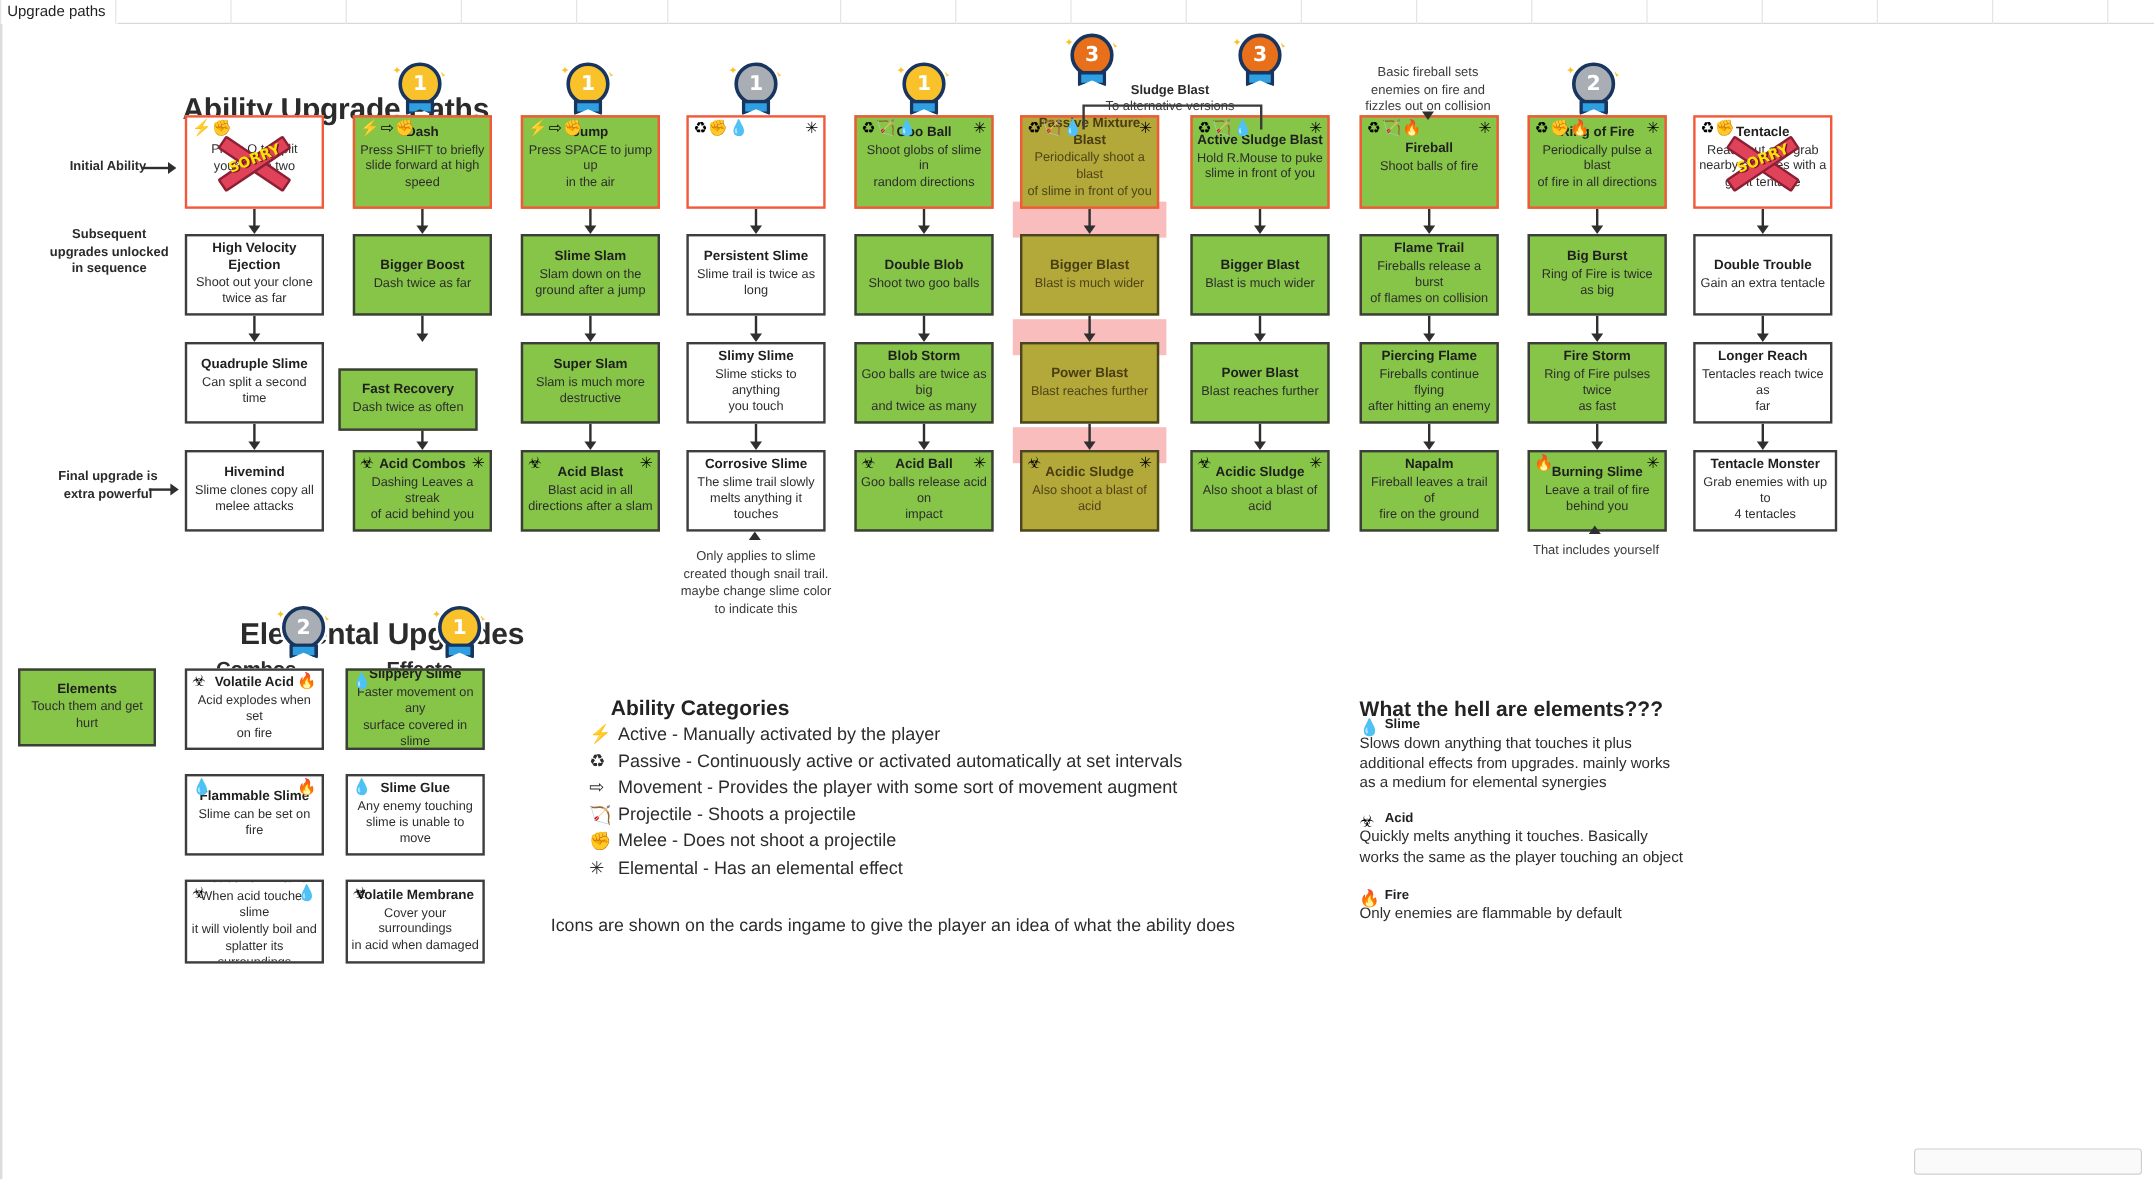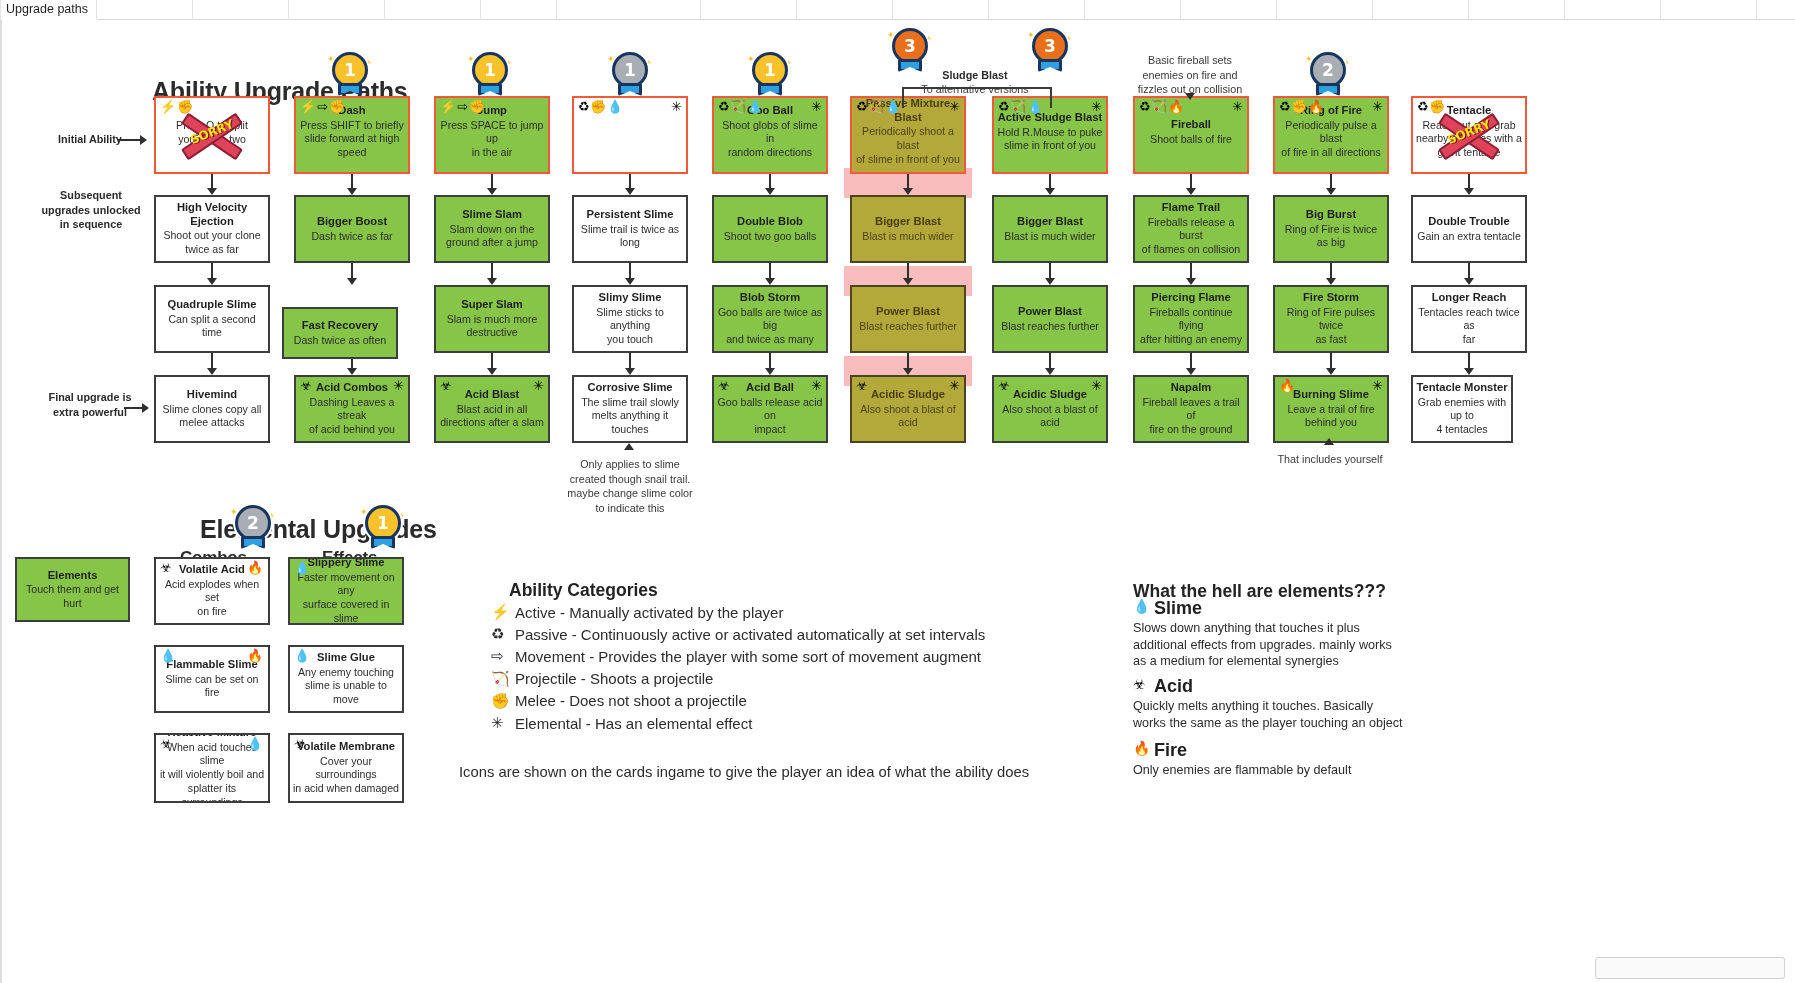--- a/index.html
+++ b/index.html
@@ -181,21 +181,21 @@
   .legend-row {
     position: absolute; font-size: 15px; color: #2c2c2c; white-space: nowrap;
     display: flex; align-items: center; gap: 7px;
   }
   .legend-row .lic { font-size: 15px; width: 17px; display:inline-block; }
   .legend-foot {
     position: absolute; font-size: 14.8px; color: #2c2c2c; white-space: nowrap;
   }
   .el-item { position: absolute; width: 290px; }
   .el-item .ename {
-    font-size: 18px; font-weight: bold; color: #1f1f1f; margin-left: 21px;
+    font-size: 11px; font-weight: bold; color: #1f1f1f; margin-left: 21px;
   }
   .el-item .eicon {
     position: absolute; left: 0; top: 0; font-size: 14px;
   }
   .el-item .edesc {
     font-size: 12.6px; color: #2c2c2c; line-height: 1.33; margin-top: 1px;
   }
 
   
   .chip {
@@ -632,21 +632,21 @@
             <div class="ctitle">Double Trouble</div>
             <div class="cdesc">Gain an extra tentacle</div>
           </div>
         </div>
         <div class="card " style="left: 1409px; top: 265px; width: 116px; height: 68px;">
           <div class="cbody">
             <div class="ctitle">Longer Reach</div>
             <div class="cdesc">Tentacles reach twice as<br>far</div>
           </div>
         </div>
-        <div class="card " style="left: 1409px; top: 355px; width: 102px; height: 68px;">
+        <div class="card " style="left: 1409px; top: 355px; width: 120px; height: 68px;">
           <div class="cbody">
             <div class="ctitle">Tentacle Monster</div>
             <div class="cdesc">Grab enemies with up to<br>4 tentacles</div>
           </div>
         </div>
       </div>
     <div id="medal-layer">
         <div class="medal gold" style="left: 325px; top: 32px;">
           <span class="spark" style="left:0;top:2px;">✦</span>
           <span class="spark" style="right:1px;top:6px;">✦</span>

